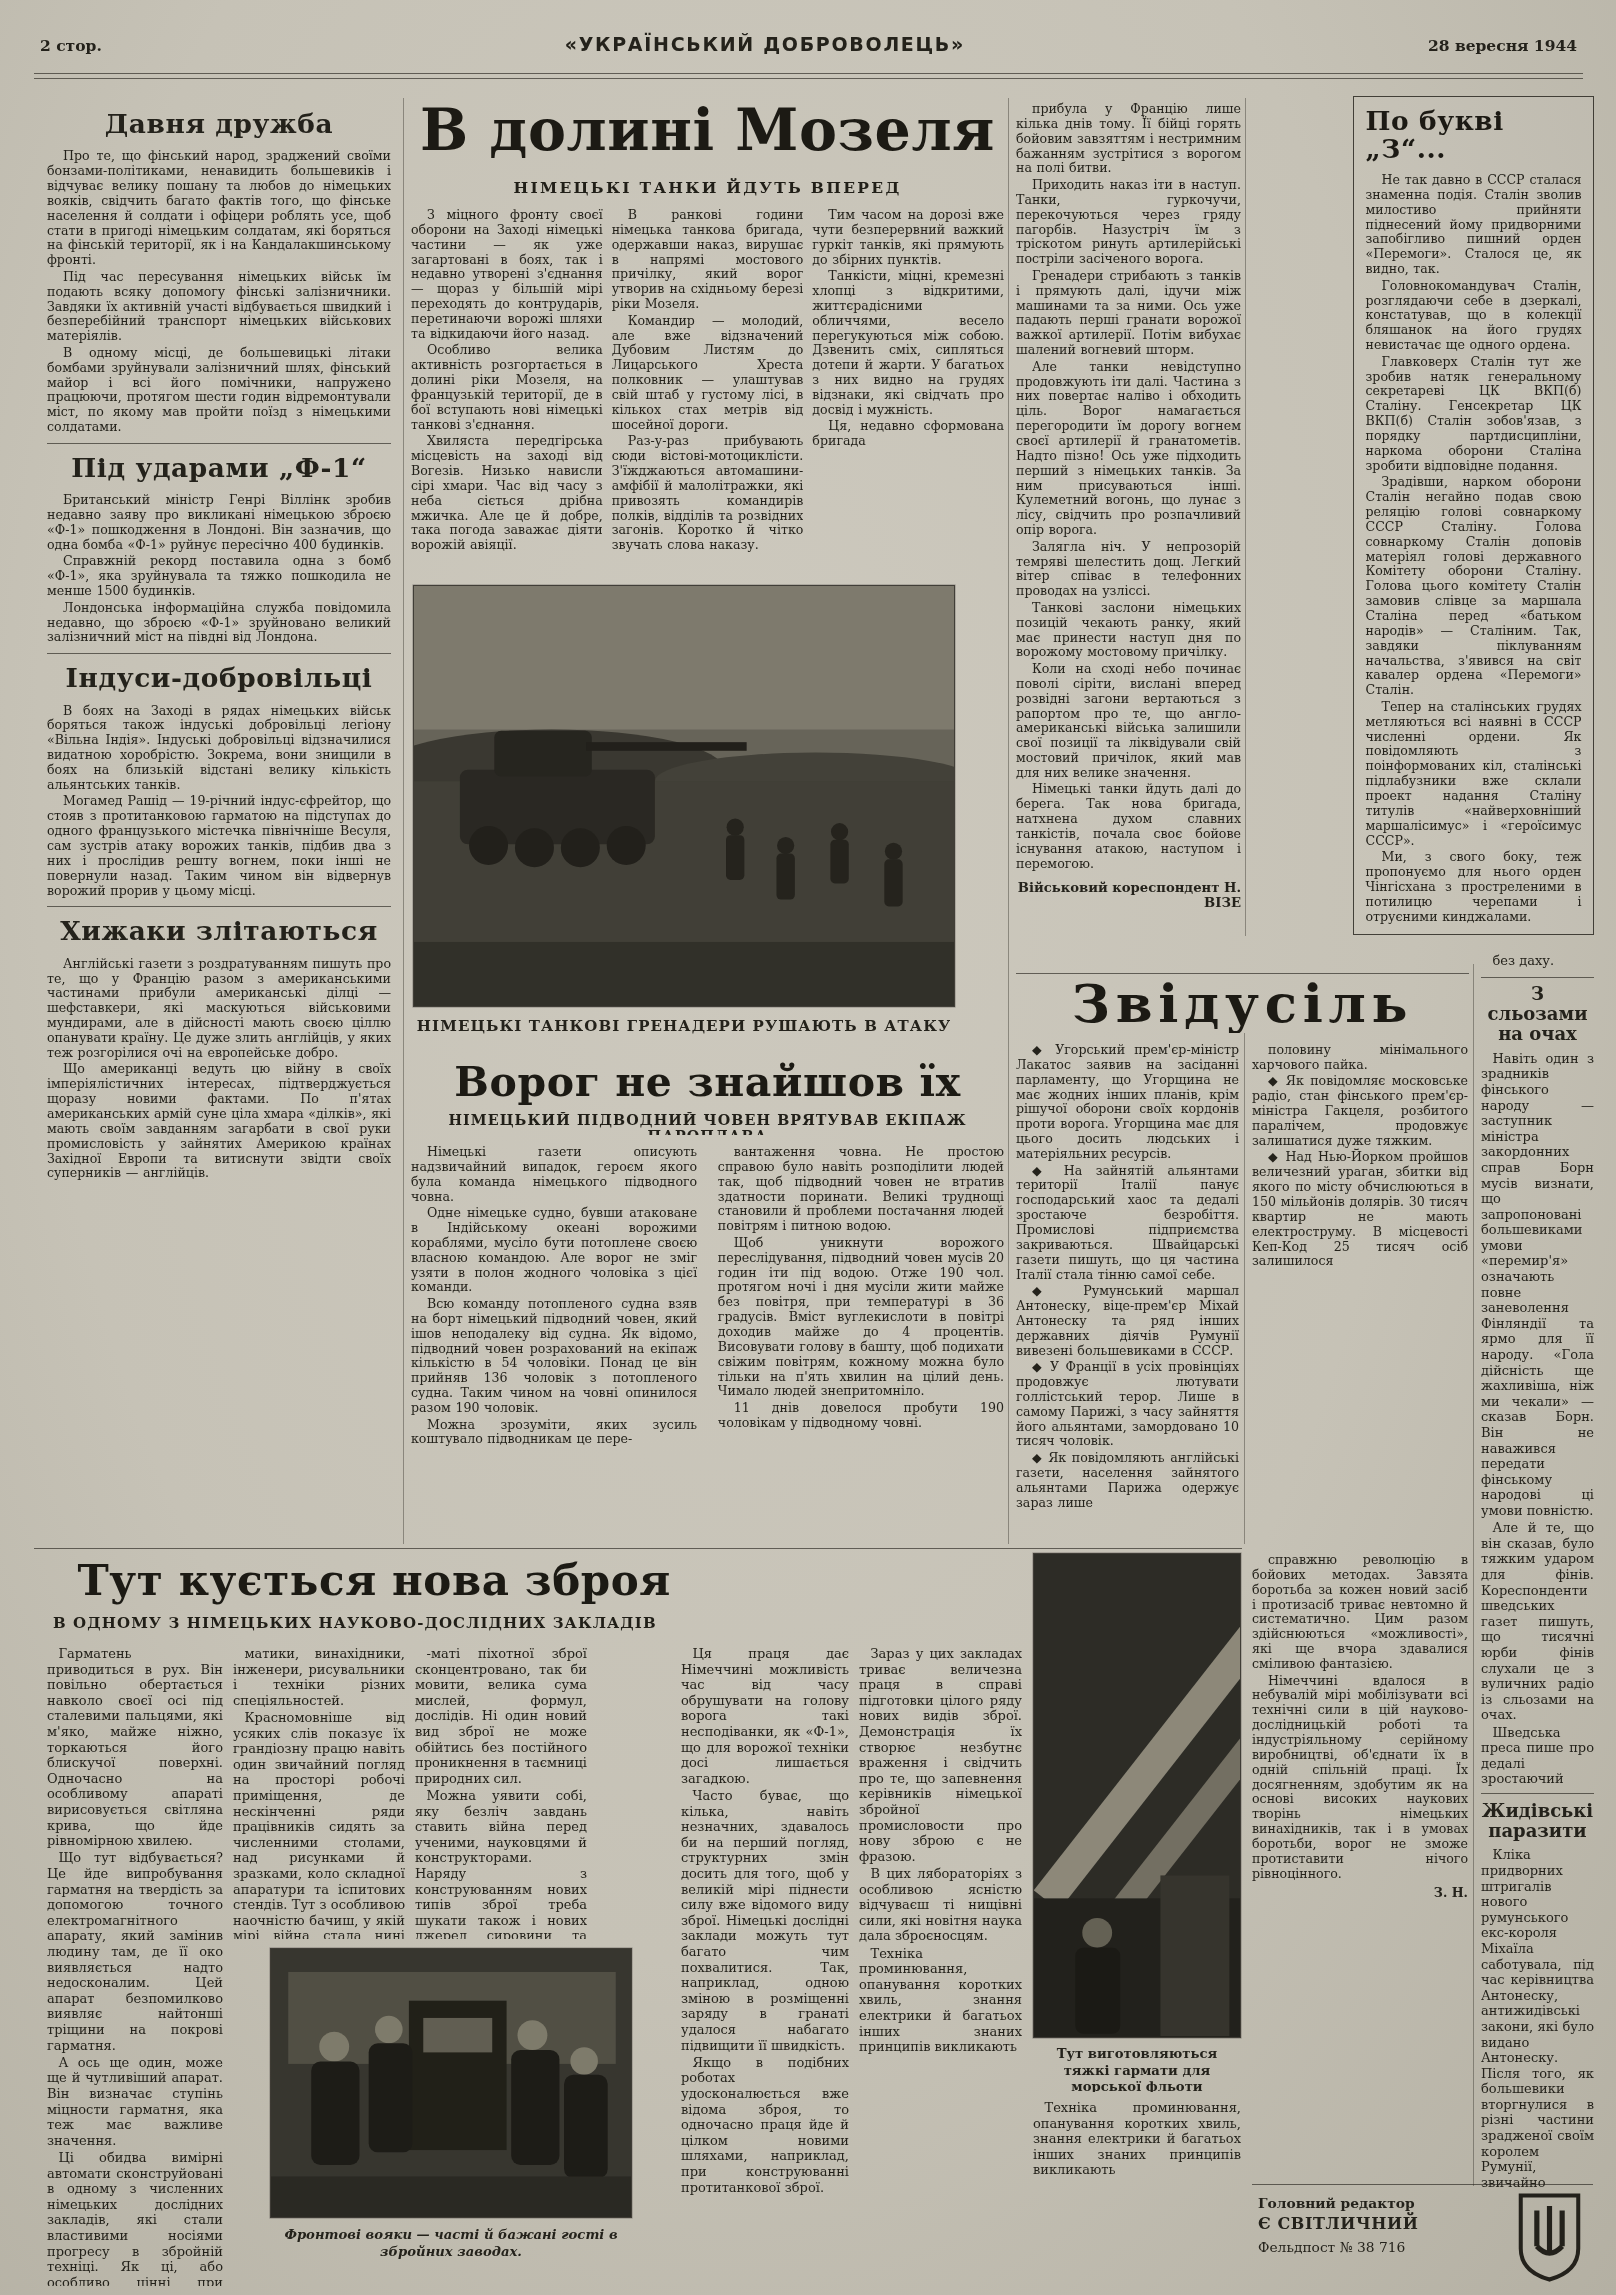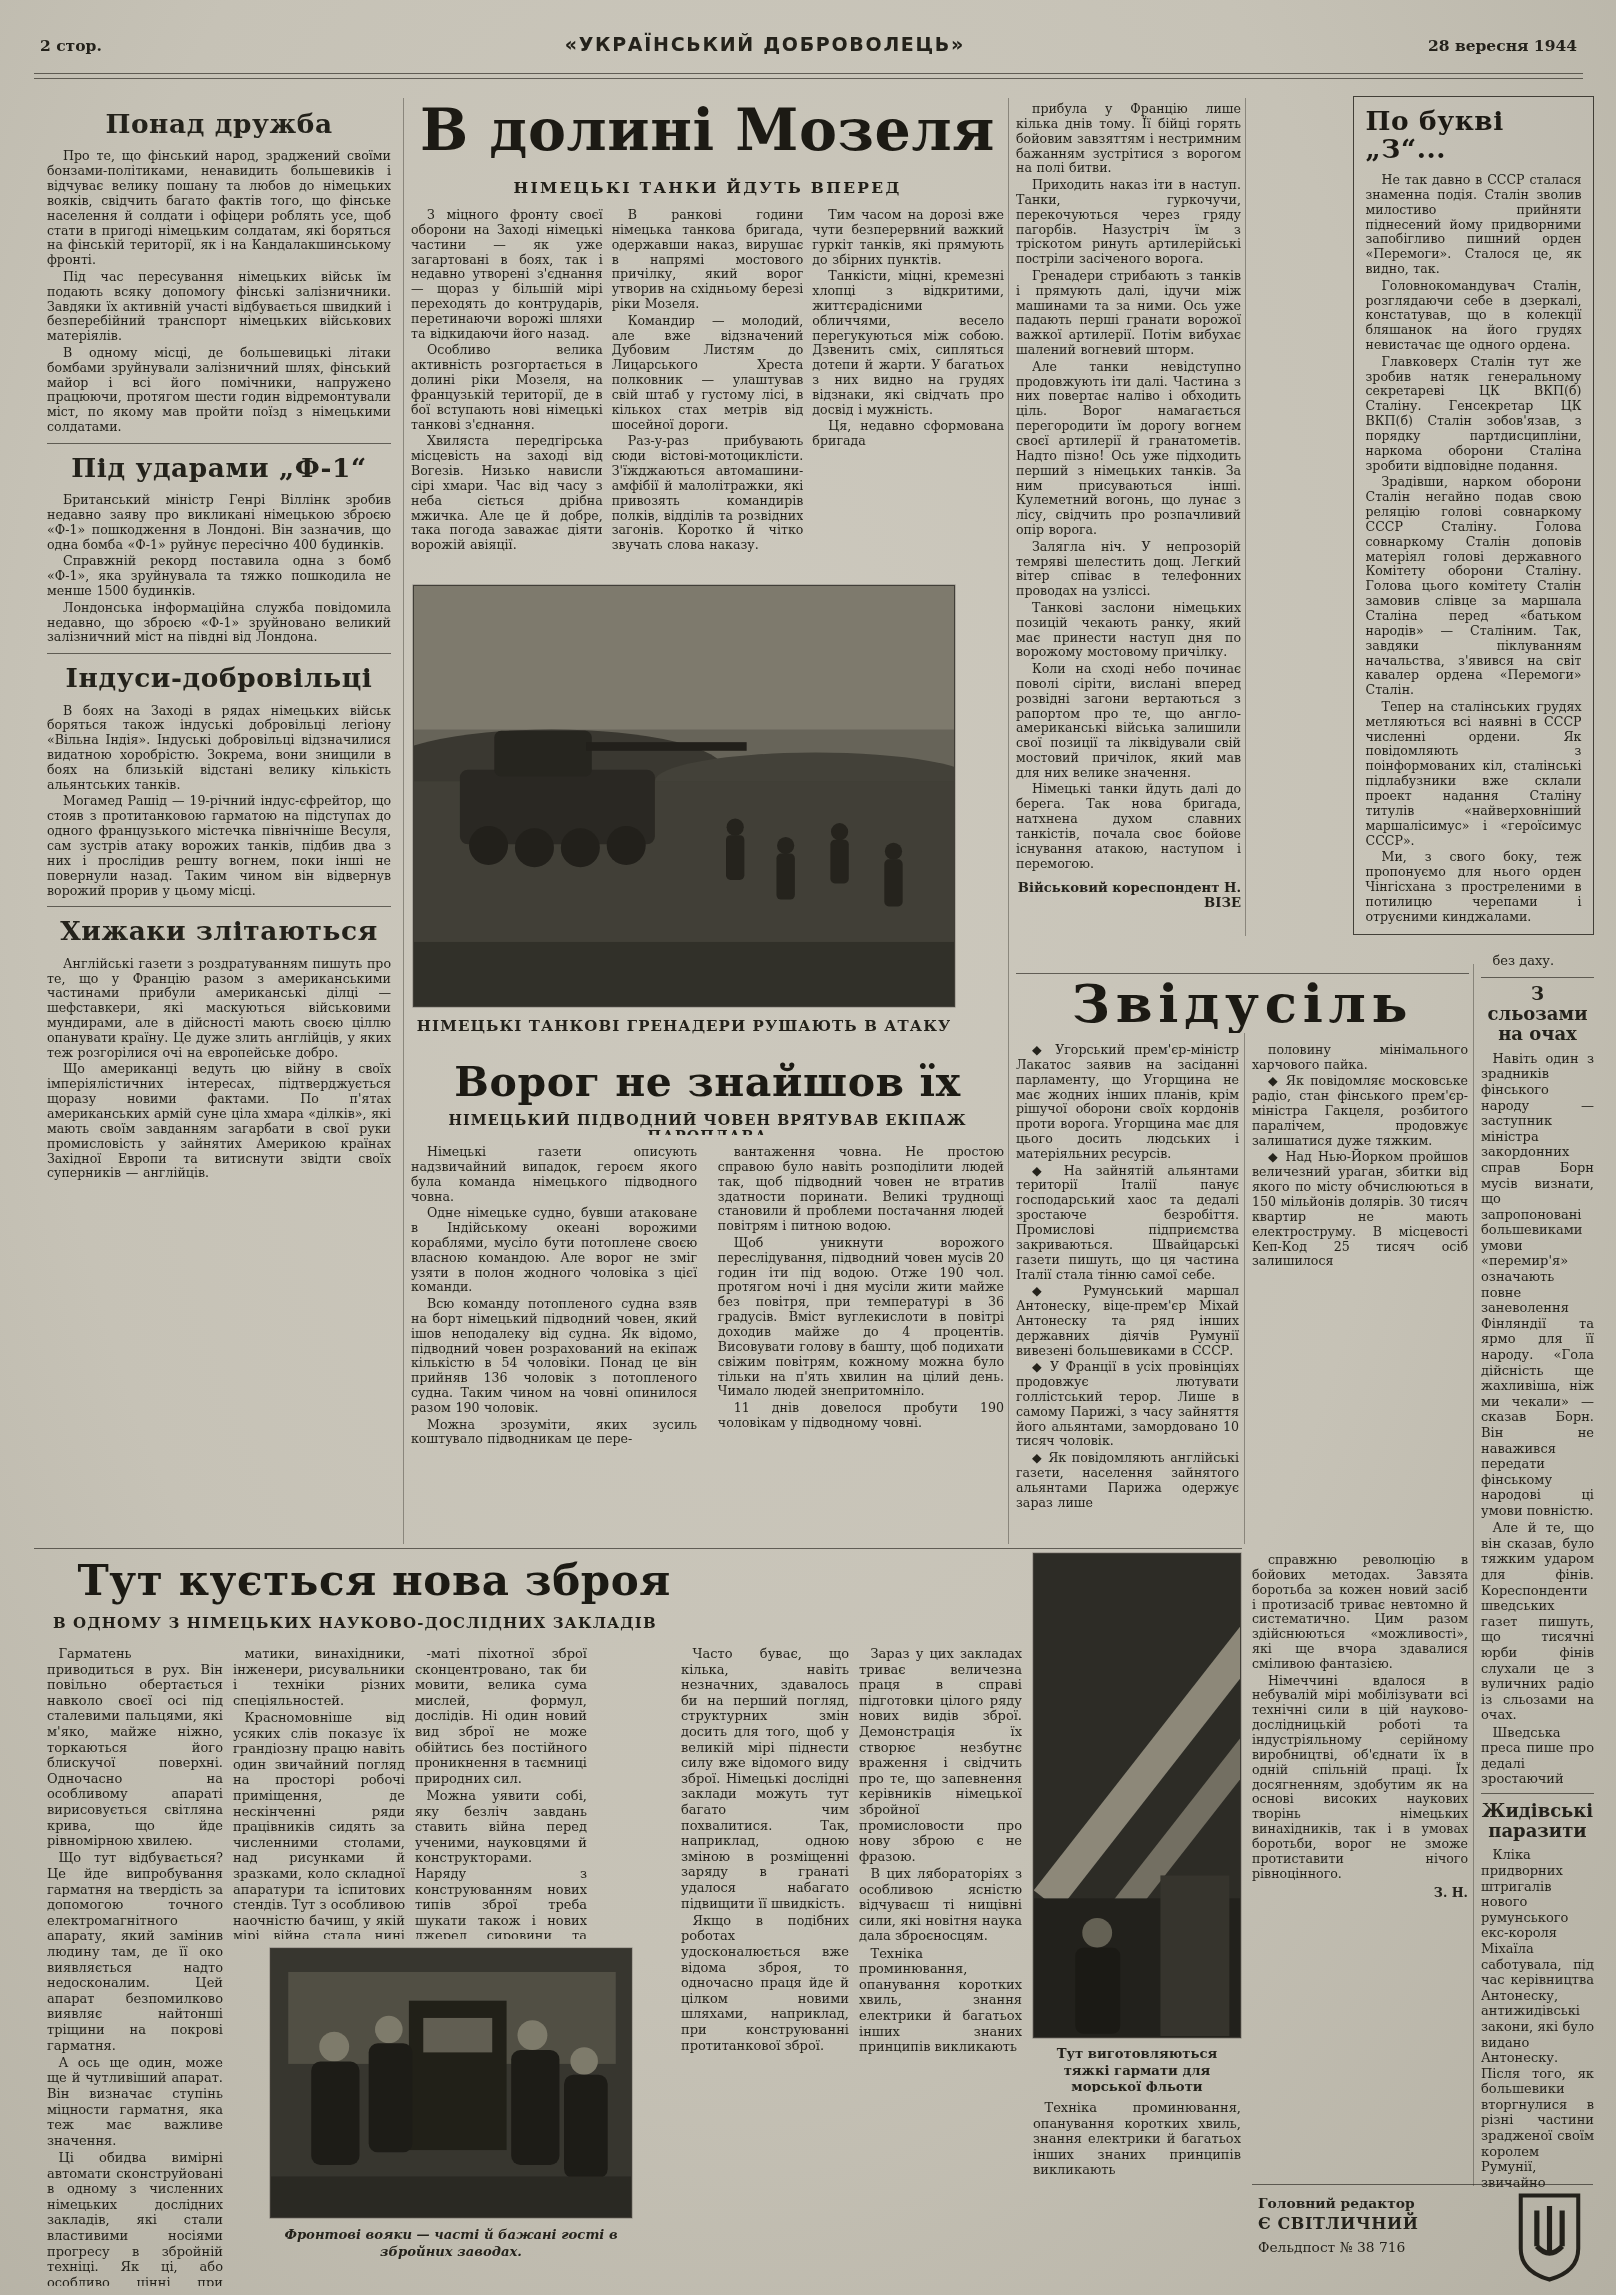--- a/index.html
+++ b/index.html
@@ -48,21 +48,21 @@
   <div class="hrule" style="left:34px;right:34px;top:78px;height:0.6px"></div>
 
   <div class="vrule" style="left:403px;top:98px;height:1446px"></div>
   <div class="vrule" style="left:1008px;top:98px;height:1446px"></div>
   <div class="vrule" style="left:1245px;top:98px;height:838px"></div>
   <div class="vrule" style="left:1244px;top:1033px;height:511px"></div>
   <div class="vrule" style="left:1473px;top:964px;height:1222px"></div>
 
   <div class="c" style="left:47px;top:100px;width:344px;height:1443px">
     <div class="article">
-      <h2>Понад дружба</h2>
+      <h2>Давня дружба</h2>
       <div>
           <p class="para">Про те, що фінський народ, зраджений своїми бонзами-політиками, ненавидить большевиків і відчуває велику пошану та любов до німецьких вояків, свідчить багато фактів того, що фінське населення й солдати і офіцери роблять усе, щоб стати в пригоді німецьким солдатам, які боряться на фінській території, як і на Кандалакшинському фронті.</p>
           <p class="para">Під час пересування німецьких військ їм подають всяку допомогу фінські залізничники. Завдяки їх активній участі відбувається швидкий і безперебійний транспорт німецьких військових матеріялів.</p>
           <p class="para">В одному місці, де большевицькі літаки бомбами зруйнували залізничний шлях, фінський майор і всі його помічники, напружено працюючи, протягом шести годин відремонтували міст, по якому мав пройти поїзд з німецькими солдатами.</p>
         </div>
     </div>
     <div class="article">
       <h2>Під ударами „Ф-1“</h2>
       <div>
           <p class="para">Британський міністр Генрі Віллінк зробив недавно заяву про викликані німецькою зброєю «Ф-1» пошкодження в Лондоні. Він зазначив, що одна бомба «Ф-1» руйнує пересічно 400 будинків.</p>
@@ -234,20 +234,21 @@
     </div>
   <div class="c" style="left:233px;top:1646px;width:172px;height:293px">
       <p class="para-sm">матики, винахідники, інженери, рисувальники і техніки різних спеціяльностей.</p>
       <p class="para-sm">Красномовніше від усяких слів показує їх грандіозну працю навіть один звичайний погляд на просторі робочі приміщення, де нескінченні ряди працівників сидять за численними столами, над рисунками й зразками, коло складної апаратури та іспитових стендів. Тут з особливою наочністю бачиш, у якій мірі війна стала нині справою прикладної науки. Навіть у найпростішому гар-</p>
     </div>
   <div class="c" style="left:415px;top:1646px;width:172px;height:293px">
       <p class="para-sm">-маті піхотної зброї сконцентровано, так би мовити, велика сума мислей, формул, дослідів. Ні один новий вид зброї не може обійтись без постійного проникнення в таємниці природних сил.</p>
       <p class="para-sm">Можна уявити собі, яку безліч завдань ставить війна перед ученими, науковцями й конструкторами. Наряду з конструюванням нових типів зброї треба шукати також і нових джерел сировини та засобів економнішого використання. В цій галузі німецька наука знайшла вже багато дечого, що для ворога не може бути викритим.</p>
     </div>
   <div class="c" style="left:681px;top:1646px;width:168px;height:640px">
+      <p class="para-sm">Ця праця дає Німеччині можливість час від часу обрушувати на голову ворога такі несподіванки, як «Ф-1», що для ворожої техніки досі лишається загадкою.</p>
       <p class="para-sm">Часто буває, що кілька, навіть незначних, здавалось би на перший погляд, структурних змін досить для того, щоб у великій мірі піднести силу вже відомого виду зброї. Німецькі дослідні заклади можуть тут багато чим похвалитися. Так, наприклад, одною зміною в розміщенні заряду в гранаті удалося набагато підвищити її швидкість.</p>
       <p class="para-sm">Якщо в подібних роботах удосконалюється вже відома зброя, то одночасно праця йде й цілком новими шляхами, наприклад, при конструюванні протитанкової зброї.</p>
     </div>
   <div class="c" style="left:859px;top:1646px;width:163px;height:640px">
       <p class="para-sm">Зараз у цих закладах триває величезна праця в справі підготовки цілого ряду нових видів зброї. Демонстрація їх створює незбутнє враження і свідчить про те, що запевнення керівників німецької збройної промисловости про нову зброю є не фразою.</p>
       <p class="para-sm">В цих лябораторіях з особливою ясністю відчуваєш ті нищівні сили, які новітня наука дала зброєносцям.</p>
       <p class="para-sm">Техніка проминювання, опанування коротких хвиль, знання електрики й багатьох інших знаних принципів викликають</p>
     </div>
 
   <div class="c photo" style="left:270px;top:1948px;width:362px;height:270px">

